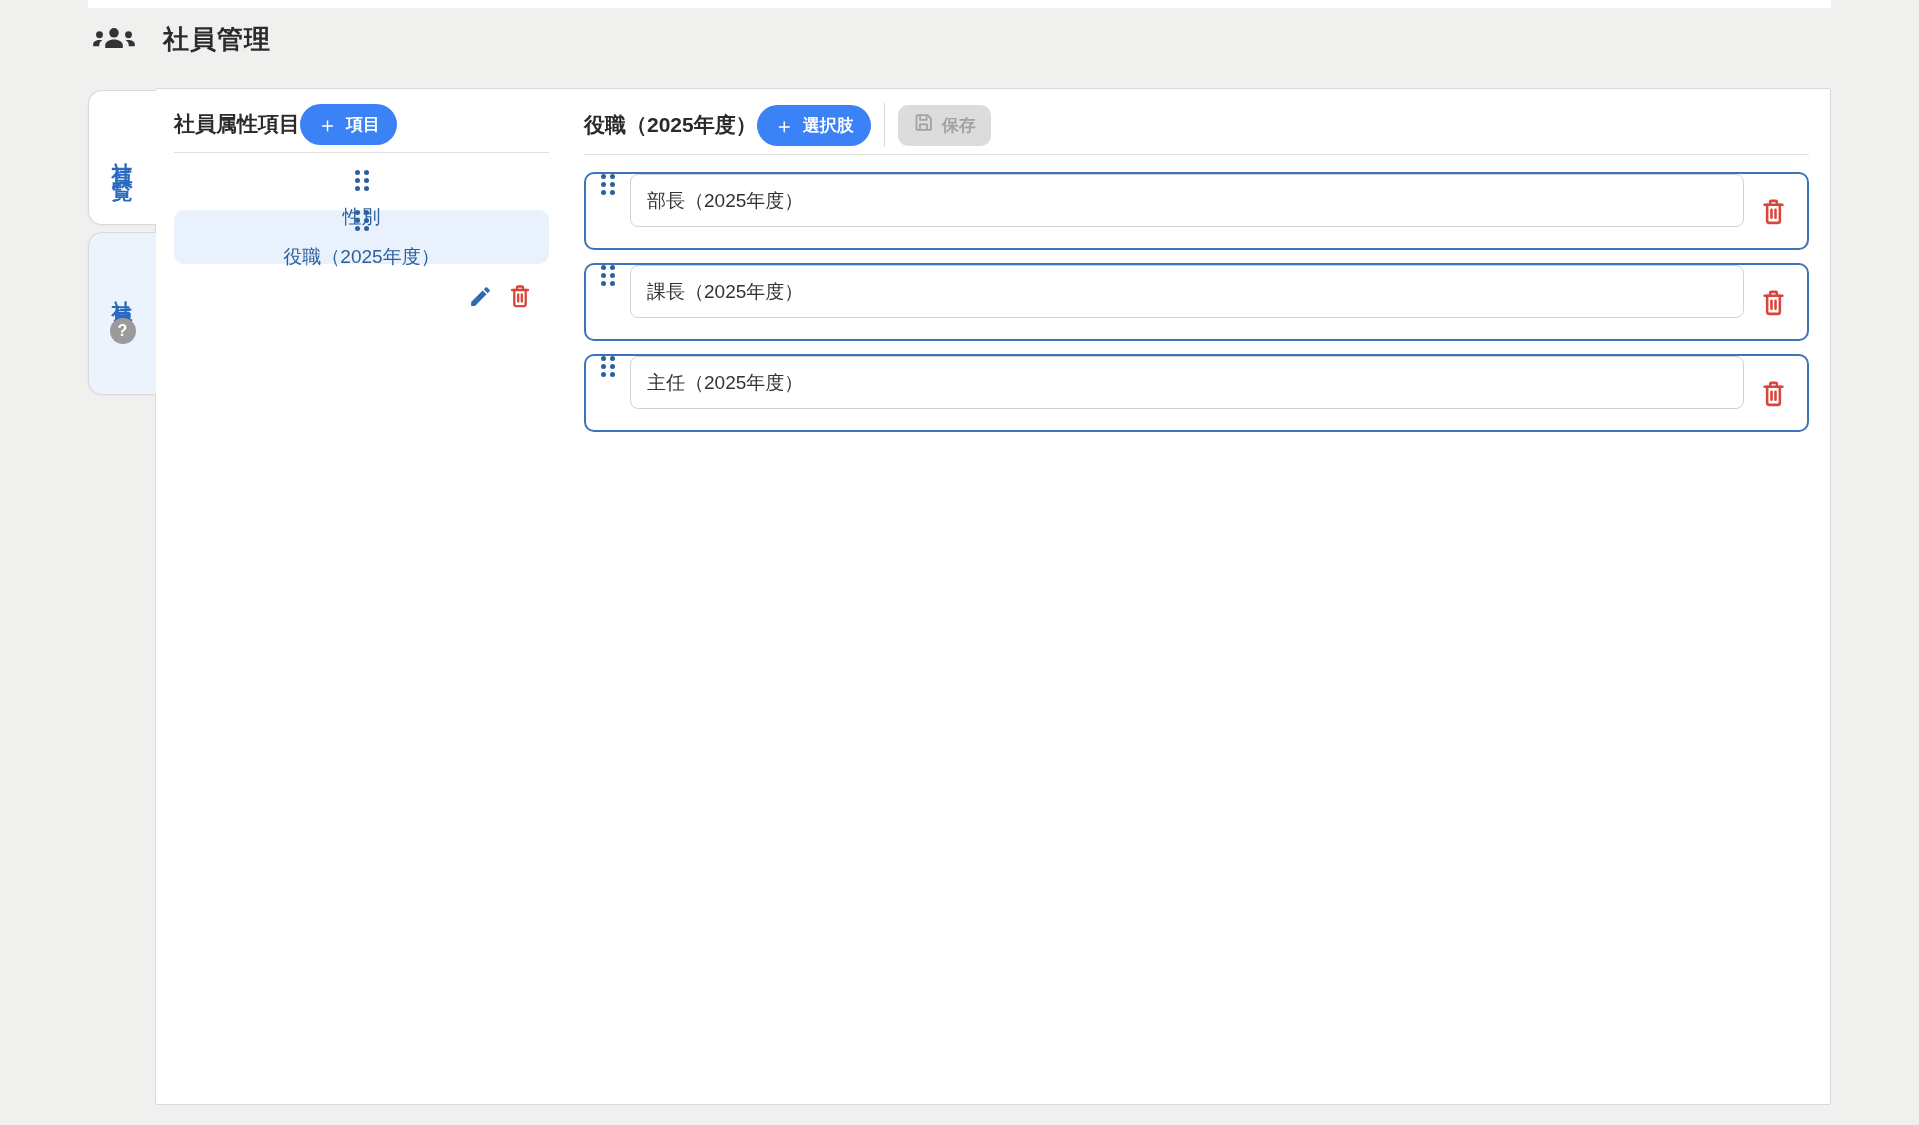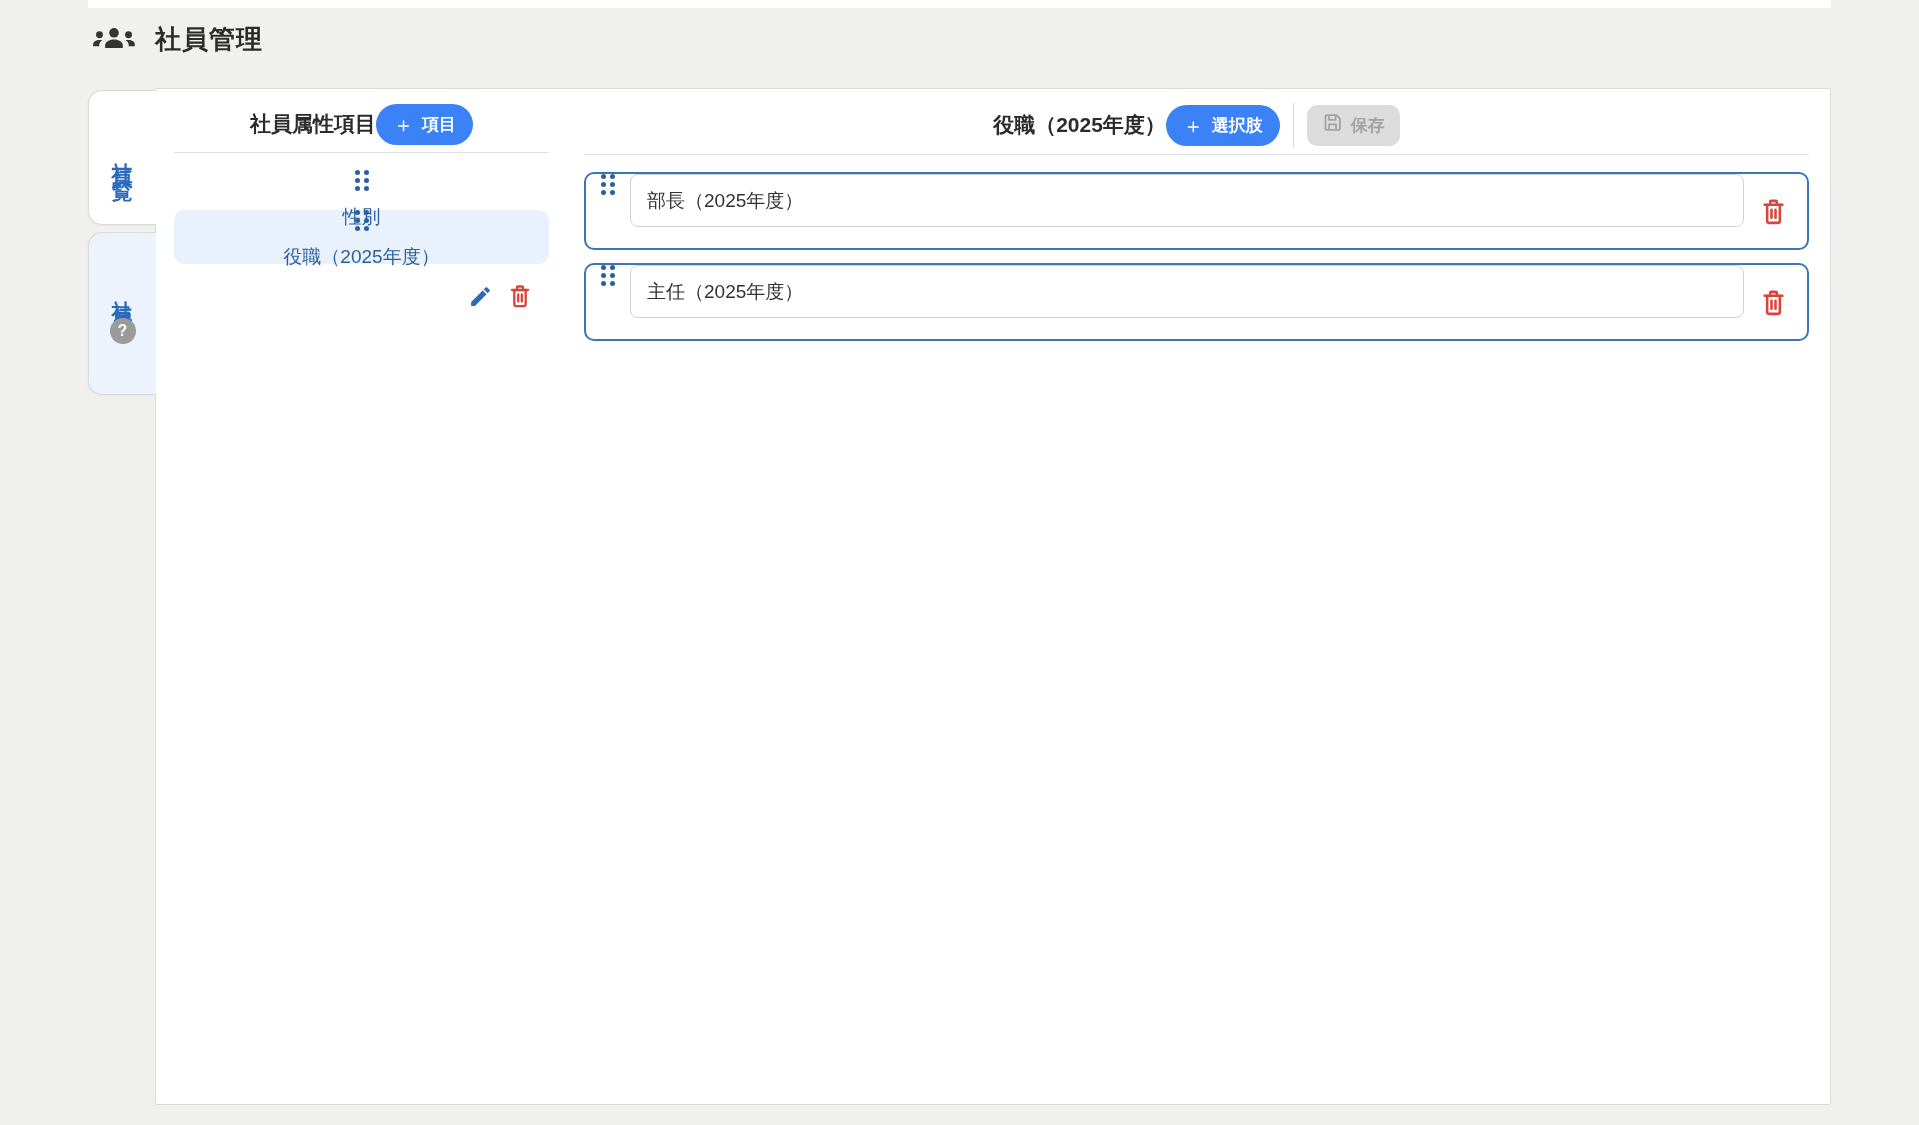--- a/index.html
+++ b/index.html
@@ -4,21 +4,21 @@
 <style>
   * { margin:0; padding:0; box-sizing:border-box; }
   html,body { width:1919px; height:1125px; overflow:hidden;
     font-family:"Liberation Sans","DejaVu Sans",sans-serif;
     background:#f0f0ee; color:#2b2b2b; }
 
   
   .top-strip { position:absolute; left:88px; top:0; width:1743px; height:8px; background:#ffffff; }
 
   
-  .title-bar { position:absolute; left:93px; top:22px; display:flex; align-items:center; gap:20px;text-align:center; }
+  .title-bar { position:absolute; left:93px; top:22px; display:flex; align-items:center; gap:28px;text-align:center; }
   .title-bar svg { display:block; }
   .page-title { font-size:26px; font-weight:700; color:#2b2b2b; letter-spacing:1px; }
 
   
   .side-tabs { position:absolute; left:88px; top:90px; width:68px; z-index:3; }
   .vtab { width:68px; background:#ffffff; border:1px solid #d9d9d9; border-right:none;
     border-radius:14px 0 0 14px; display:flex; flex-direction:column; align-items:center;
     justify-content:center; cursor:pointer; box-shadow:-1px 1px 2px rgba(0,0,0,0.03); }
   .vtab-1 { height:135px; margin-bottom:7px; }
   .vtab-2 { height:163px; background:#edf3fc; }
@@ -29,21 +29,21 @@
     margin-top:10px; }
 
   
   .main-card { position:absolute; left:155px; top:88px; width:1676px; height:1017px;
     background:#ffffff; border:1px solid #d9d9d9; border-radius:2px; z-index:2; }
 
   .panel { position:absolute; top:0; }
   .left-panel  { left:0; width:411px; padding:14px 18px 20px 18px; }
   .right-panel { left:411px; right:0; padding:14px 21px 20px 17px; }
 
-  .panel-header { display:flex; align-items:center; justify-content:center; min-height:42px; }
+  .panel-header { display:flex; align-items:center; justify-content:flex-start; min-height:42px; }
   .panel-title { font-size:21px; font-weight:700; color:#2b2b2b; }
   .panel-divider { border:none; border-top:1px solid #e0e0e0; margin-top:7px; }
 
   
   .btn { display:inline-flex; align-items:center; gap:8px; border:none; cursor:pointer;
     font-family:inherit; font-size:17px; font-weight:600; height:41px; }
   .btn-blue { background:#3b82f6; color:#ffffff; border-radius:21px; padding:0 17px; }
   .btn-plus { font-size:21px; font-weight:400; line-height:1; }
   .btn-save { background:#dcdcdc; color:#a2a2a2; border-radius:10px; padding:0 15px; cursor:default; }
   .header-actions { display:flex; align-items:center; gap:13px; }
@@ -190,20 +190,39 @@
         <button class="icon-btn">
           <svg width="27" height="29" viewBox="0 0 24 26" fill="none" stroke="#d9453a" stroke-width="2.3" stroke-linecap="round" xmlns="http://www.w3.org/2000/svg">
             <path d="M4 7h16"></path>
               <path d="M9 7V4.4c0-.5.4-.9.9-.9h4.2c.5 0 .9.4.9.9V7"></path>
             <path d="M6.3 7v14.3c0 1 .8 1.9 1.9 1.9h7.6c1 0 1.9-.8 1.9-1.9V7"></path>
             <path d="M10.2 11.5v7M13.8 11.5v7"></path>
           </svg>
         </button>
       </div>
 
+      <div class="option-card">
+        <span class="grip">
+            <i></i>
+            <i></i>
+            <i></i>
+            <i></i>
+            <i></i>
+            <i></i>
+          </span>
+        <input class="option-input" type="text" value="課長（2025年度）" style="">
+        <button class="icon-btn">
+          <svg width="27" height="29" viewBox="0 0 24 26" fill="none" stroke="#d9453a" stroke-width="2.3" stroke-linecap="round" xmlns="http://www.w3.org/2000/svg">
+            <path d="M4 7h16"></path>
+              <path d="M9 7V4.4c0-.5.4-.9.9-.9h4.2c.5 0 .9.4.9.9V7"></path>
+            <path d="M6.3 7v14.3c0 1 .8 1.9 1.9 1.9h7.6c1 0 1.9-.8 1.9-1.9V7"></path>
+            <path d="M10.2 11.5v7M13.8 11.5v7"></path>
+          </svg>
+        </button>
+      </div>
 
       <div class="option-card">
         <span class="grip">
             <i></i>
             <i></i>
             <i></i>
             <i></i>
             <i></i>
             <i></i>
           </span>

